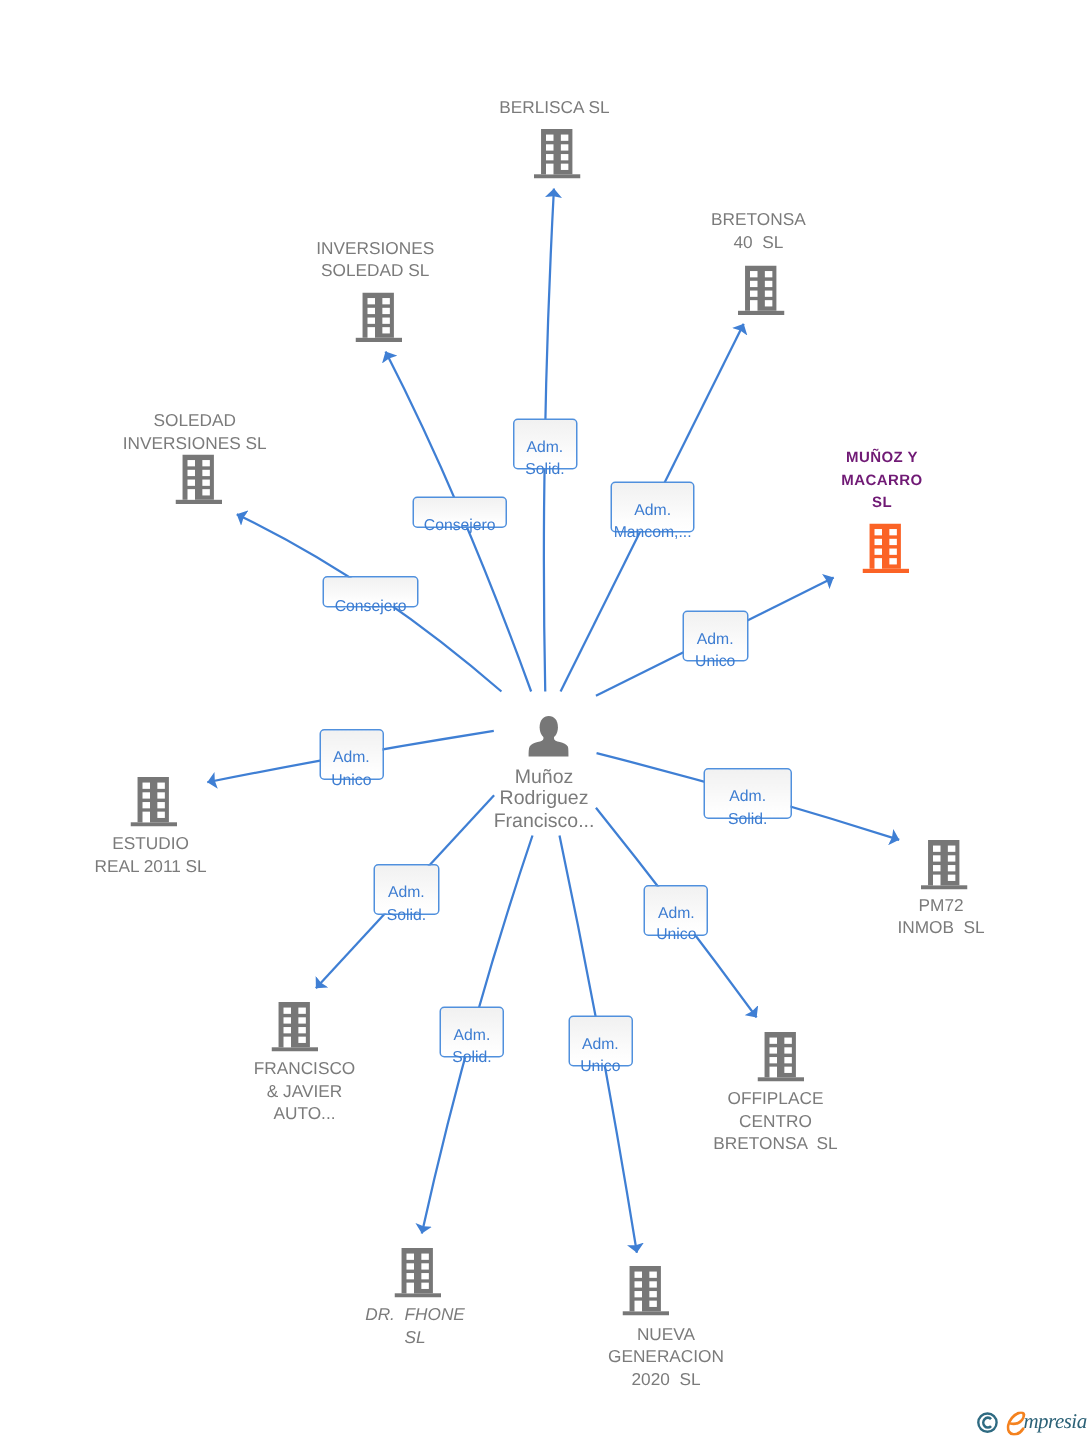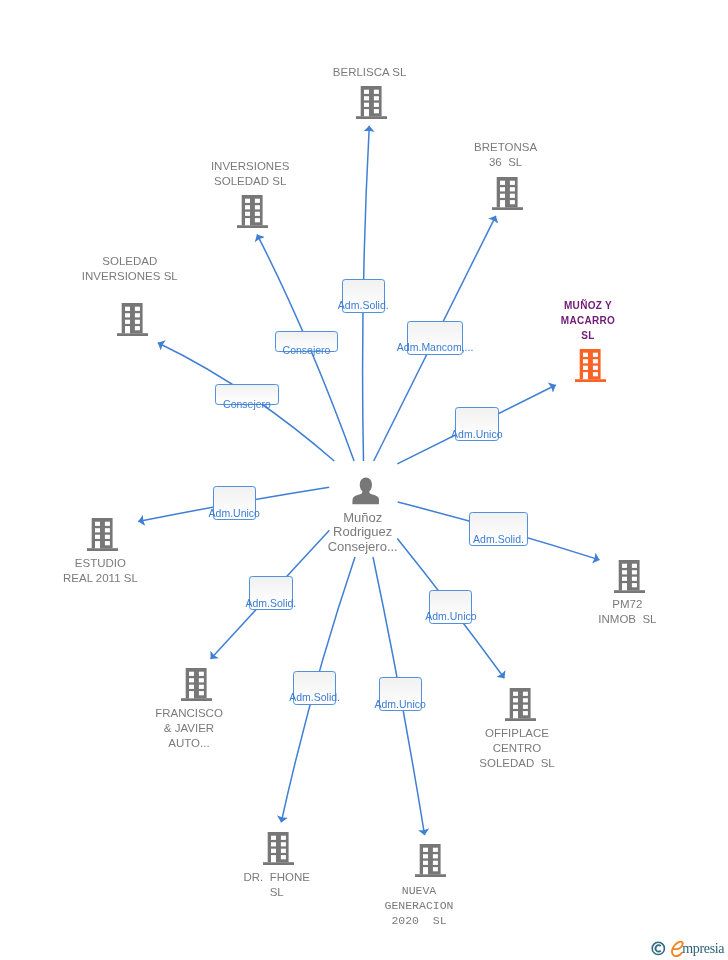--- a/index.html
+++ b/index.html
@@ -10,28 +10,28 @@
   svg#edges{position:absolute;left:0;top:0;width:728px;height:960px;}
   .node{position:absolute;}
   .ico{position:absolute;}
   .cap{position:absolute;text-align:center;color:#7b7b7b;
        font-size:11.5px;line-height:15px;white-space:pre;}
   .cap.big{font-size:13px;line-height:14.9px;}
   .cap.bold{font-weight:bold;color:#701a75;font-size:10px;letter-spacing:0.3px;}
   .rel{position:absolute;box-sizing:border-box;border:1.5px solid #5090dd;border-radius:3.2px;
        background:linear-gradient(180deg,#f1f1f1 0%,#f7f7f7 40%,#fdfdfd 78%,#ffffff 100%);
        color:#3c7cd1;font-size:10.5px;text-align:right;white-space:pre;
-       display:flex;flex-direction:row;align-items:center;justify-content:center;padding-top:19px;}
+       display:flex;flex-direction:column;align-items:center;justify-content:center;padding-top:19px;}
   .rel i{font-style:normal;display:block;line-height:14.5px;}
   .rel.one i{line-height:11px;}
   #wm{position:absolute;left:648px;top:938px;width:90px;height:22px;}
   #wm-c{position:absolute;left:2.6px;top:3.4px;}
   #wm-e{position:absolute;left:23.4px;top:2.6px;}
   #wm .br{position:absolute;left:34.3px;top:0px;color:#2c6277;font-family:"Liberation Serif",serif;
-          font-size:14px;line-height:22px;letter-spacing:-0.35px;}
+          font-style:italic;font-size:14px;line-height:22px;letter-spacing:-0.35px;}
 </style>
 </head>
 <body>
 
 <div id="stage">
   <svg id="edges" viewBox="0 0 728 960" xmlns="http://www.w3.org/2000/svg">
       <defs>
         <marker id="arw" viewBox="0 0 6 11.4" refX="6" refY="5.7" markerWidth="6" markerHeight="11.4" orient="auto-start-reverse" markerUnits="userSpaceOnUse">
           <path d="M 0 0 L 6 5.7 L 0 11.4 L 0.9 5.7 Z" fill="#3f7fd4"></path>
         </marker>
@@ -87,36 +87,36 @@
             <rect x="8" y="3.7" width="5" height="4.2" fill="#fff"></rect>
             <rect x="17.9" y="3.7" width="5" height="4.2" fill="#fff"></rect>
             <rect x="8" y="10.2" width="5" height="4.2" fill="#fff"></rect>
             <rect x="17.9" y="10.2" width="5" height="4.2" fill="#fff"></rect>
             <rect x="8" y="16.7" width="5" height="4.2" fill="#fff"></rect>
             <rect x="17.9" y="16.7" width="5" height="4.2" fill="#fff"></rect>
             <rect x="8" y="23.1" width="5" height="7.1" fill="#fff"></rect>
             <rect x="17.9" y="23.1" width="5" height="4.2" fill="#fff"></rect>
           </svg></div>
         <div class="cap" style="left: 395.6px; width: 220px; top: 140.3px;">BRETONSA
-36  SL</div>
+40  SL</div>
       </div>
       <div class="node" style="left: 0px; top: 0px;">
         <div class="ico" style="left: 117.3px; top: 303px;"><svg width="31" height="33" viewBox="0 0 31 33" xmlns="http://www.w3.org/2000/svg">
             <path fill="#777777" d="M4.7 0 H25.6 V30.2 H4.7 Z"></path>
             <rect x="0" y="30.2" width="31" height="2.8" fill="#777777"></rect>
             <rect x="8" y="3.7" width="5" height="4.2" fill="#fff"></rect>
             <rect x="17.9" y="3.7" width="5" height="4.2" fill="#fff"></rect>
             <rect x="8" y="10.2" width="5" height="4.2" fill="#fff"></rect>
             <rect x="17.9" y="10.2" width="5" height="4.2" fill="#fff"></rect>
             <rect x="8" y="16.7" width="5" height="4.2" fill="#fff"></rect>
             <rect x="17.9" y="16.7" width="5" height="4.2" fill="#fff"></rect>
             <rect x="8" y="23.1" width="5" height="7.1" fill="#fff"></rect>
             <rect x="17.9" y="23.1" width="5" height="4.2" fill="#fff"></rect>
           </svg></div>
-        <div class="cap" style="left: 19.8px; width: 220px; top: 254px;">SOLEDAD
+        <div class="cap" style="left: 19.8px; width: 220px; top: 274px;">SOLEDAD
 INVERSIONES SL</div>
       </div>
       <div class="node" style="left: 0px; top: 0px;">
         <div class="ico" style="left: 574.5px; top: 349.4px;"><svg width="31" height="33" viewBox="0 0 31 33" xmlns="http://www.w3.org/2000/svg">
             <path fill="#fb6326" d="M4.7 0 H25.6 V30.2 H4.7 Z"></path>
             <rect x="0" y="30.2" width="31" height="2.8" fill="#fb6326"></rect>
             <rect x="8" y="3.7" width="5" height="4.2" fill="#fff"></rect>
             <rect x="17.9" y="3.7" width="5" height="4.2" fill="#fff"></rect>
             <rect x="8" y="10.2" width="5" height="4.2" fill="#fff"></rect>
             <rect x="17.9" y="10.2" width="5" height="4.2" fill="#fff"></rect>
@@ -167,82 +167,82 @@
             <rect x="0" y="30.2" width="31" height="2.8" fill="#777777"></rect>
             <rect x="8" y="3.7" width="5" height="4.2" fill="#fff"></rect>
             <rect x="17.9" y="3.7" width="5" height="4.2" fill="#fff"></rect>
             <rect x="8" y="10.2" width="5" height="4.2" fill="#fff"></rect>
             <rect x="17.9" y="10.2" width="5" height="4.2" fill="#fff"></rect>
             <rect x="8" y="16.7" width="5" height="4.2" fill="#fff"></rect>
             <rect x="17.9" y="16.7" width="5" height="4.2" fill="#fff"></rect>
             <rect x="8" y="23.1" width="5" height="7.1" fill="#fff"></rect>
             <rect x="17.9" y="23.1" width="5" height="4.2" fill="#fff"></rect>
           </svg></div>
-        <div class="cap" style="left: 79px; width: 220px; top: 706.3px;">FRANCISCO
+        <div class="cap" style="left: 93px; width: 220px; top: 706.3px;">FRANCISCO
 &amp; JAVIER
 AUTO...</div>
       </div>
       <div class="node" style="left: 0px; top: 0px;">
         <div class="ico" style="left: 504.7px; top: 687.9px;"><svg width="31" height="33" viewBox="0 0 31 33" xmlns="http://www.w3.org/2000/svg">
             <path fill="#777777" d="M4.7 0 H25.6 V30.2 H4.7 Z"></path>
             <rect x="0" y="30.2" width="31" height="2.8" fill="#777777"></rect>
             <rect x="8" y="3.7" width="5" height="4.2" fill="#fff"></rect>
             <rect x="17.9" y="3.7" width="5" height="4.2" fill="#fff"></rect>
             <rect x="8" y="10.2" width="5" height="4.2" fill="#fff"></rect>
             <rect x="17.9" y="10.2" width="5" height="4.2" fill="#fff"></rect>
             <rect x="8" y="16.7" width="5" height="4.2" fill="#fff"></rect>
             <rect x="17.9" y="16.7" width="5" height="4.2" fill="#fff"></rect>
             <rect x="8" y="23.1" width="5" height="7.1" fill="#fff"></rect>
             <rect x="17.9" y="23.1" width="5" height="4.2" fill="#fff"></rect>
           </svg></div>
         <div class="cap" style="left: 407px; width: 220px; top: 726.1px;">OFFIPLACE
 CENTRO
-SOLEDAD  SL</div>
+BRETONSA  SL</div>
       </div>
       <div class="node" style="left: 0px; top: 0px;">
         <div class="ico" style="left: 262.7px; top: 832px;"><svg width="31" height="33" viewBox="0 0 31 33" xmlns="http://www.w3.org/2000/svg">
             <path fill="#777777" d="M4.7 0 H25.6 V30.2 H4.7 Z"></path>
             <rect x="0" y="30.2" width="31" height="2.8" fill="#777777"></rect>
             <rect x="8" y="3.7" width="5" height="4.2" fill="#fff"></rect>
             <rect x="17.9" y="3.7" width="5" height="4.2" fill="#fff"></rect>
             <rect x="8" y="10.2" width="5" height="4.2" fill="#fff"></rect>
             <rect x="17.9" y="10.2" width="5" height="4.2" fill="#fff"></rect>
             <rect x="8" y="16.7" width="5" height="4.2" fill="#fff"></rect>
             <rect x="17.9" y="16.7" width="5" height="4.2" fill="#fff"></rect>
             <rect x="8" y="23.1" width="5" height="7.1" fill="#fff"></rect>
             <rect x="17.9" y="23.1" width="5" height="4.2" fill="#fff"></rect>
           </svg></div>
-        <div class="cap" style="left: 166.7px; width: 220px; top: 870.2px;">DR.  FHONE
+        <div class="cap" style="left: 166.7px; width: 220px; top: 870.2px; font-style: italic;">DR.  FHONE
 SL</div>
       </div>
       <div class="node" style="left: 0px; top: 0px;">
         <div class="ico" style="left: 414.8px; top: 844.4px;"><svg width="31" height="33" viewBox="0 0 31 33" xmlns="http://www.w3.org/2000/svg">
             <path fill="#777777" d="M4.7 0 H25.6 V30.2 H4.7 Z"></path>
             <rect x="0" y="30.2" width="31" height="2.8" fill="#777777"></rect>
             <rect x="8" y="3.7" width="5" height="4.2" fill="#fff"></rect>
             <rect x="17.9" y="3.7" width="5" height="4.2" fill="#fff"></rect>
             <rect x="8" y="10.2" width="5" height="4.2" fill="#fff"></rect>
             <rect x="17.9" y="10.2" width="5" height="4.2" fill="#fff"></rect>
             <rect x="8" y="16.7" width="5" height="4.2" fill="#fff"></rect>
             <rect x="17.9" y="16.7" width="5" height="4.2" fill="#fff"></rect>
             <rect x="8" y="23.1" width="5" height="7.1" fill="#fff"></rect>
             <rect x="17.9" y="23.1" width="5" height="4.2" fill="#fff"></rect>
           </svg></div>
-        <div class="cap" style="left: 309px; width: 220px; top: 882.7px; font-family: Liberation Mono, monospace;">NUEVA
+        <div class="cap" style="left: 334px; width: 220px; top: 882.7px;">NUEVA
 GENERACION
 2020  SL</div>
       </div>
       <div class="node" style="left: 0px; top: 0px;">
         <div class="ico" style="left: 352.2px; top: 476.5px;"><svg width="27" height="28" viewBox="0 0 27 28" xmlns="http://www.w3.org/2000/svg">
             <path fill="#777777" d="M13.85 0.4 C10.3 0.4 7.75 3.3 7.75 7.8 C7.75 12.3 10.3 15.6 13.85 15.6 C17.4 15.6 19.95 12.3 19.95 7.8 C19.95 3.3 17.4 0.4 13.85 0.4 Z"></path>
             <path fill="#777777" d="M10.3 12.2 L10.3 15.3 C10.3 16.6 8.8 17.1 6.4 17.7 C4.0 18.3 2.0 19.2 1.1 20.7 C0.42 21.85 0.4 24.7 0.4 27.3 L27.25 27.3 C27.25 24.7 27.23 21.85 26.55 20.7 C25.65 19.2 23.65 18.3 21.25 17.7 C18.85 17.1 17.35 16.6 17.35 15.3 L17.35 12.2 Z"></path>
           </svg></div>
         <div class="cap big" style="left: 252.7px; width: 220px; top: 510.5px;">Muñoz
 Rodriguez
-Consejero...</div>
+Francisco...</div>
       </div>
     </div>
   <div id="labels">
       <div class="rel" style="left: 341.5px; top: 279px; width: 43.5px; height: 34px;"><i>Adm.</i><i>Solid.</i></div>
       <div class="rel one" style="left: 274.8px; top: 330.5px; width: 63.4px; height: 19.2px;"><i>Consejero</i></div>
       <div class="rel" style="left: 407.2px; top: 321.3px; width: 55.8px; height: 33.4px;"><i>Adm.</i><i>Mancom,...</i></div>
       <div class="rel one" style="left: 214.9px; top: 384.4px; width: 64.3px; height: 19.3px;"><i>Consejero</i></div>
       <div class="rel" style="left: 454.9px; top: 407.2px; width: 43.8px; height: 34.2px;"><i>Adm.</i><i>Unico</i></div>
       <div class="rel" style="left: 212.5px; top: 486.3px; width: 43.5px; height: 34px;"><i>Adm.</i><i>Unico</i></div>
       <div class="rel" style="left: 469px; top: 512.1px; width: 59px; height: 34.4px;"><i>Adm.</i><i>Solid.</i></div>

